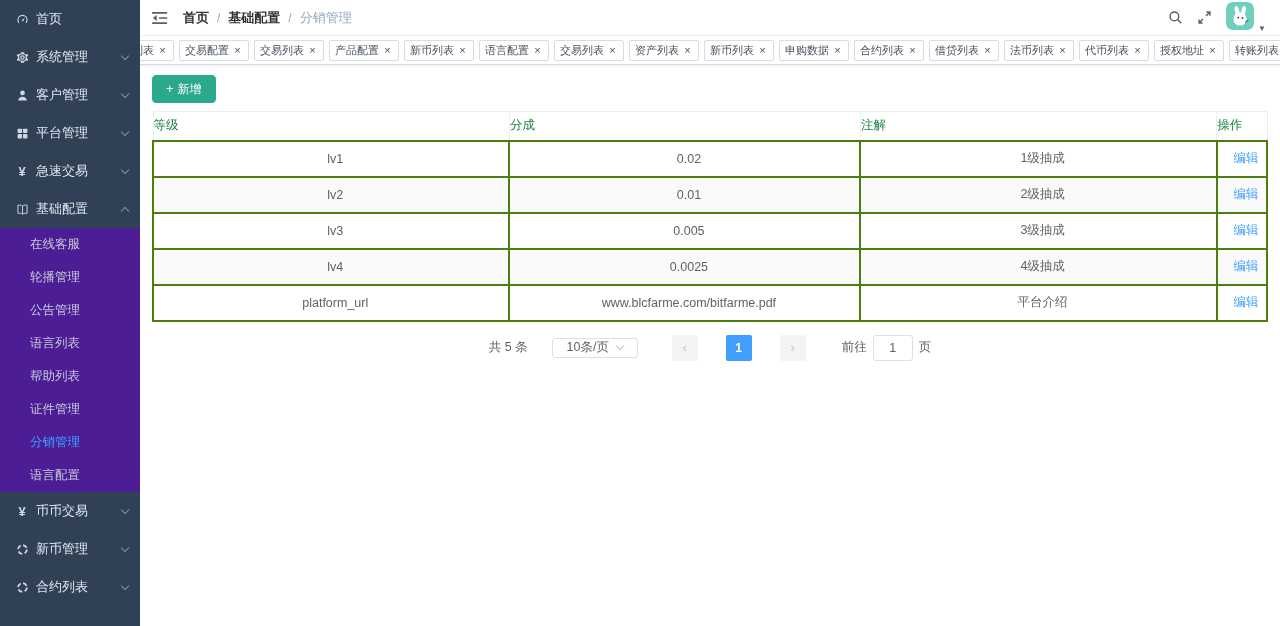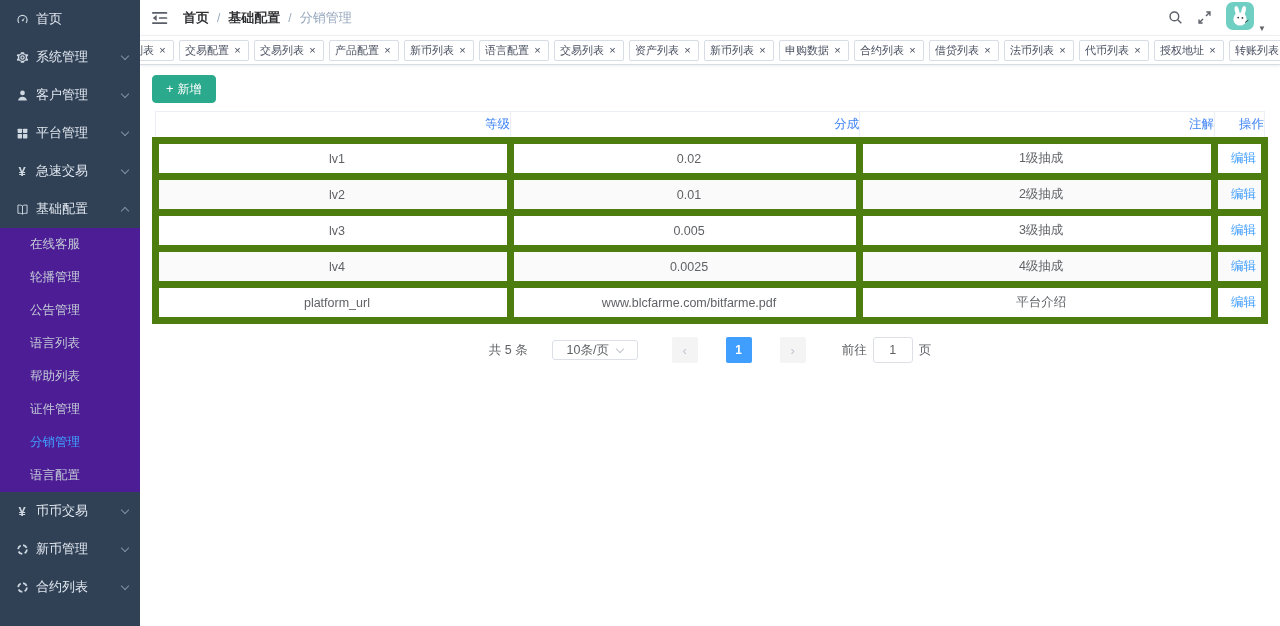--- a/index.html
+++ b/index.html
@@ -51,23 +51,23 @@
 
   .content { padding:8px 12px 0 12px; }
   .add-btn { height:28px; padding:0 13px; background:#2ba98c; border:1px solid #2ba98c;
     color:#fff; font-size:12px; border-radius:4px; cursor:pointer;
     display:inline-flex; align-items:center; gap:4px; margin-top:2px;
     font-family:inherit; }
   .add-btn .plus { font-size:13px; line-height:12px; }
 
   table.grid { width:100%; border-collapse:collapse; margin-top:8px;
     font-size:12.5px; color:#606266; table-layout:fixed; }
-  .grid th { height:29px; font-weight:normal; color:#3b82f6;
-    border:1px solid #ebeef5; text-align:right; background:#fff; }
-  .grid td { height:36px; border:7px solid #4d7c0f; text-align:center;
+  .grid th { height:29px; font-weight:normal; color:#15803d;
+    border:1px solid #ebeef5; text-align:left; background:#fff; }
+  .grid td { height:36px; border:2px solid #4d7c0f; text-align:center;
     background:#fff; overflow:hidden; white-space:nowrap;padding-left:8px; }
   .grid tr.stripe td { background:#fafafa; }
   .edit-link { color:#409eff; cursor:pointer; }
 
   .pagination { display:flex; align-items:center; justify-content:center;
     margin-top:13px; font-size:12.5px; color:#606266; gap:24px; }
   .size-select { width:86px; height:20px; border:1px solid #dcdfe6; border-radius:3px;
     display:inline-flex; align-items:center; justify-content:center; gap:8px;
     color:#606266; cursor:pointer; margin-right:8px; }
   .sel-chev { width:6px; height:6px; border-right:1.3px solid #c0c4cc;

